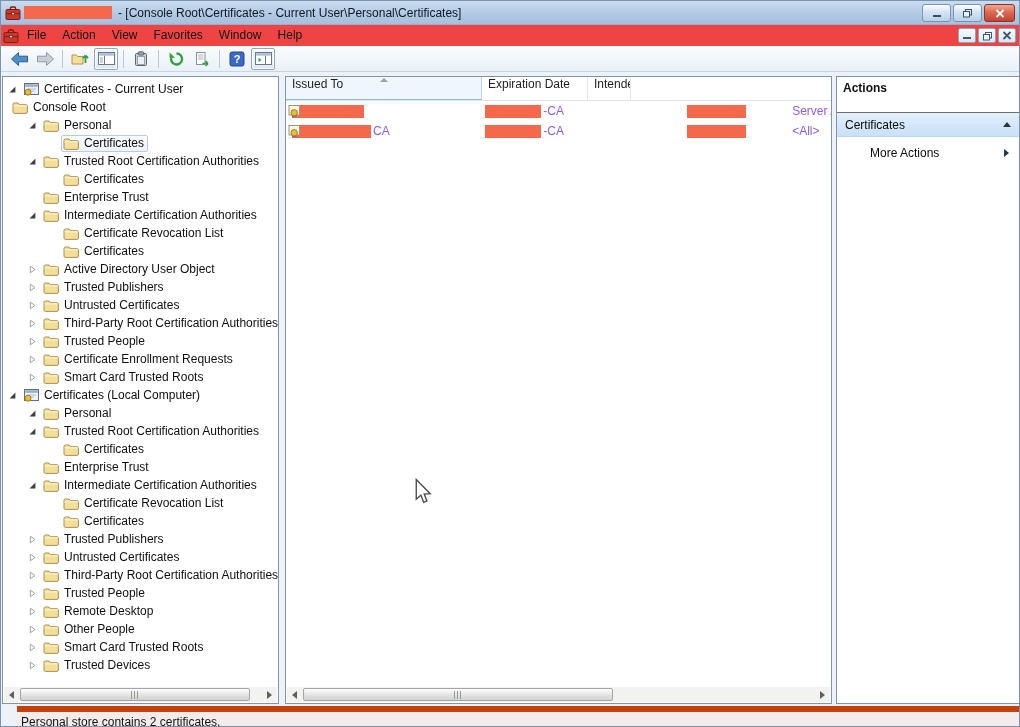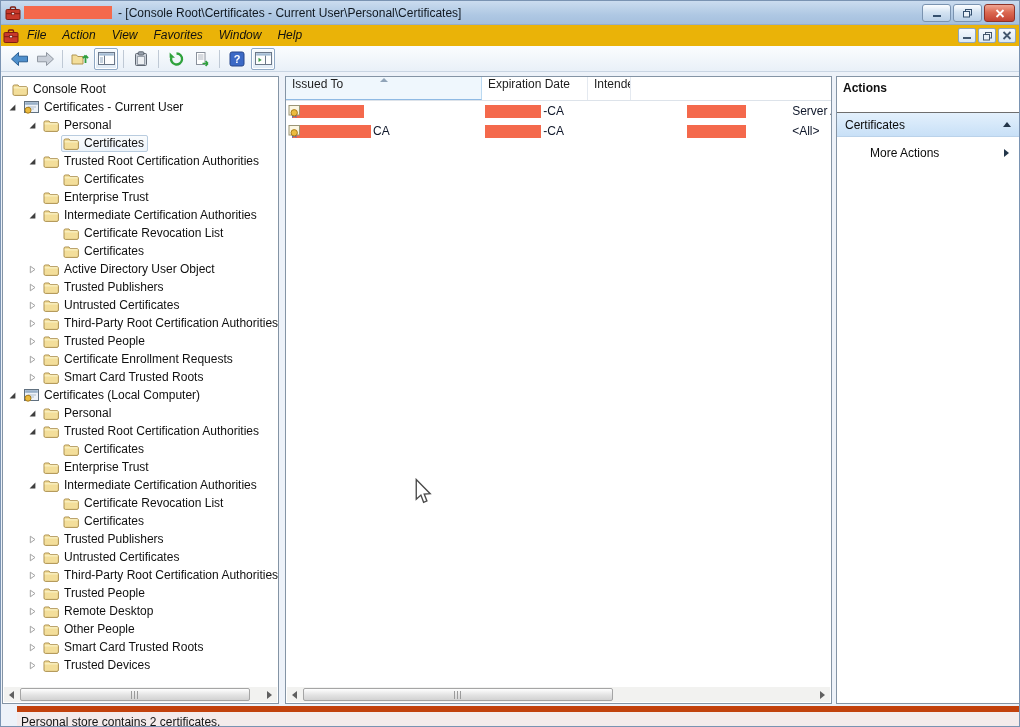--- a/index.html
+++ b/index.html
@@ -13,22 +13,22 @@
   .app-icon { width:16px; height:16px; margin:0 0 0 4px; flex:0 0 auto; }
   .redact { background:#F4694C; }
   .title-redact { width:88px; height:13px; margin-left:3px; }
   .title-text { font-size:12px; color:#101820; margin-left:6px; white-space:nowrap; }
   .win-controls { position:absolute; right:4px; top:3px; display:flex; gap:2px; }
   .win-btn { width:29px; height:18px; border:1px solid #7A93B0; border-radius:3px;
     background:linear-gradient(#FDFEFF,#D4E3F2 45%,#BAD0E7); display:flex; align-items:center; justify-content:center; color:#35506E; }
   .win-btn.close { width:31px; background:linear-gradient(#F0A694,#DC6A52 45%,#C44434); border-color:#8E3328; }
 
   
-  .menubar { position:absolute; left:0; top:24px; width:100%; height:21px; background:#eab308;
-    display:flex; align-items:center;font-style:italic; }
+  .menubar { position:absolute; left:0; top:24px; width:100%; height:21px; background:#ef4444;
+    display:flex; align-items:center; }
   .menubar .app-icon { margin-left:2px; }
   .menu-item { font-size:12px; color:#111; padding:0 8px; line-height:21px; }
   .mdi-controls { position:absolute; right:3px; top:3px; display:flex; gap:2px; }
   .mdi-btn { width:18px; height:15px; border:1px solid #8CA6C0; border-radius:2px;
     background:linear-gradient(#F7FAFD,#D9E7F4); display:flex; align-items:center; justify-content:center; color:#44576D; }
 
   
   .toolbar { position:absolute; left:0; top:45px; width:100%; height:26px;
     background:linear-gradient(#FBFDFE,#E9F0F8); border-bottom:1px solid #C9D5E3;
     display:flex; align-items:center; padding-left:5px; }
@@ -54,21 +54,21 @@
 
   
   .lheader { position:absolute; top:0; left:0; right:0; height:24px; display:flex; background:#FFFFFF; border-bottom:1px solid #DDE3EA; }
   .hcell { position:relative; font-size:12px; color:#1E1E1E; padding:0 0 0 6px; display:flex; align-items:flex-start;
     border-right:1px solid #E4E9F0; overflow:hidden; white-space:nowrap; }
   .hcell.sorted { background:#EFF7FD; border-right-color:#BBD9F1; border-bottom:1px solid #8FBAE4; }
   .sort-arrow { position:absolute; top:1px; left:50%; margin-left:-4px; width:0; height:0;
     border-left:4px solid transparent; border-right:4px solid transparent; border-bottom:4px solid #90A4B8; }
   .lrows { position:absolute; top:24px; left:0; right:0; }
   .lrow { height:20px; display:flex; align-items:center; }
-  .lcell { height:20px; display:flex; align-items:center; font-size:12px; color:#0f172a; overflow:hidden; white-space:nowrap; position:relative; }
+  .lcell { height:20px; display:flex; align-items:center; font-size:12px; color:#8b5cf6; overflow:hidden; white-space:nowrap; position:relative; }
   .redact-inline { display:inline-block; height:13px; flex:0 0 auto; }
   .cert-ico { position:absolute; left:2px; top:3px; }
   .cell-text { margin-left:2px; }
 
   
   .actions-header { height:36px; line-height:23px; font-size:12px; font-weight:bold; color:#101010;
     padding-left:6px; border-bottom:1px solid #6E6E6E; background:#FFF; }
   .action-section { height:24px; display:flex; align-items:center; font-size:12px; color:#0B0B0B;
     background:linear-gradient(#E3F0FC,#C8E0F7); border-bottom:1px solid #BAD2EA; padding:0 8px; }
   .action-section .grow, .more-actions .grow { flex:1; }
@@ -227,44 +227,44 @@
           <rect x="1.5" y="1.5" width="16" height="12" fill="#FDFDFD" stroke="#6B7788"></rect>
           <rect x="2.2" y="2.2" width="14.6" height="2.4" fill="#A3BBD3"></rect>
           <line x1="11.5" y1="4.6" x2="11.5" y2="13" stroke="#6B7788"></line>
           <path d="M4.5,6.8 l3.2,2.1 -3.2,2.1 Z" fill="#3E9E49"></path>
         </svg>
       </div>
     </div>
 
   <div class="panel tree-panel">
     <div class="tree" id="tree">
-        <div class="tree-row" style="padding-left: 7px;">
-          <span class="node-box">
-            <span class="node-icon"><svg width="16" height="13" viewBox="0 0 16 13">
-                <path d="M1,3.2 C1,2.5 1.6,2 2.3,2 H6 l1.3,1.7 H14 c0.8,0 1.4,0.6 1.4,1.4 V11 c0,0.8 -0.6,1.4 -1.4,1.4 H2.3 C1.6,12.4 1,11.8 1,11 Z" fill="#F3DE9A" stroke="#AD9150"></path>
-                <path d="M1.7,4.8 H14.7" stroke="#FBF1C3" stroke-width="1.3"></path>
-              </svg></span>
-            <span class="node-label">Console Root</span>
-          </span>
-        </div>
         <div class="tree-row" style="padding-left: 5px;">
           <span class="expander">
             <svg width="9" height="9" viewBox="0 0 9 9">
               <path d="M7.4,1.6 L7.4,7.4 L1.6,7.4 Z" fill="#3F3F3F"></path>
             </svg>
           </span>
           <span class="node-box">
             <span class="node-icon"><svg width="17" height="14">
                 <rect x="1.5" y="1.5" width="14" height="11" fill="#EDF2F8" stroke="#60707F"></rect>
                 <rect x="2.2" y="2.2" width="12.6" height="2.6" fill="#97AFC8"></rect>
                 <line x1="5" y1="7" x2="13" y2="7" stroke="#AEBDCC"></line>
                 <line x1="5" y1="9" x2="11" y2="9" stroke="#AEBDCC"></line>
                 <circle cx="5" cy="10.2" r="3" fill="#EBBB3F" stroke="#A97C1A"></circle>
               </svg></span>
             <span class="node-label">Certificates - Current User</span>
+          </span>
+        </div>
+        <div class="tree-row" style="padding-left: 7px;">
+          <span class="node-box">
+            <span class="node-icon"><svg width="16" height="13" viewBox="0 0 16 13">
+                <path d="M1,3.2 C1,2.5 1.6,2 2.3,2 H6 l1.3,1.7 H14 c0.8,0 1.4,0.6 1.4,1.4 V11 c0,0.8 -0.6,1.4 -1.4,1.4 H2.3 C1.6,12.4 1,11.8 1,11 Z" fill="#F3DE9A" stroke="#AD9150"></path>
+                <path d="M1.7,4.8 H14.7" stroke="#FBF1C3" stroke-width="1.3"></path>
+              </svg></span>
+            <span class="node-label">Console Root</span>
           </span>
         </div>
         <div class="tree-row" style="padding-left: 25px;">
           <span class="expander">
             <svg width="9" height="9" viewBox="0 0 9 9">
               <path d="M7.4,1.6 L7.4,7.4 L1.6,7.4 Z" fill="#3F3F3F"></path>
             </svg>
           </span>
           <span class="node-box">
             <span class="node-icon"><svg width="16" height="13" viewBox="0 0 16 13">

